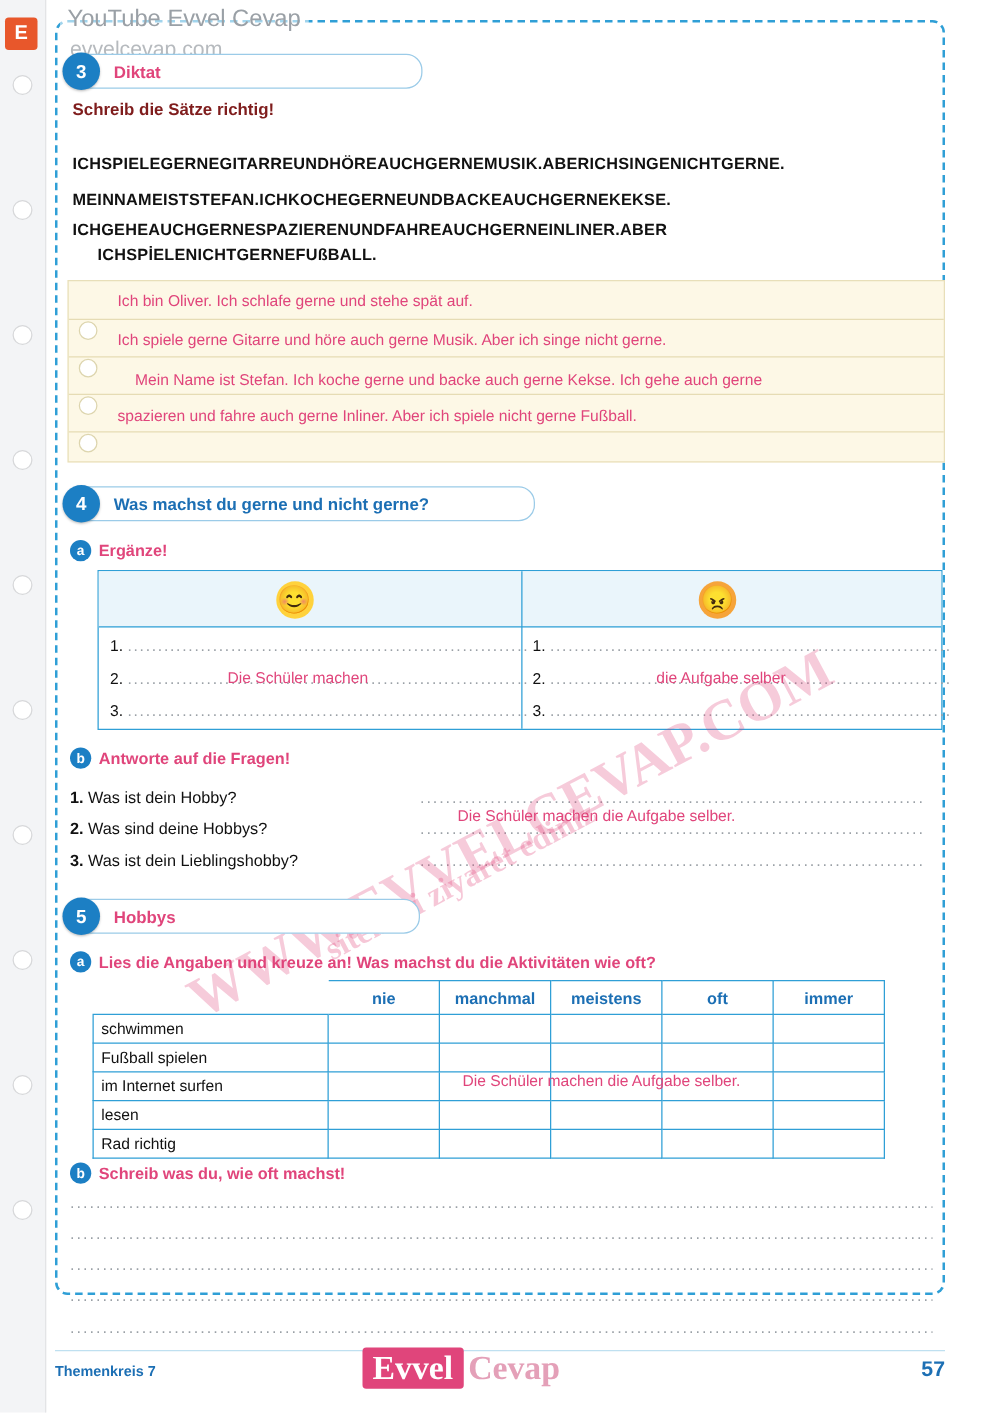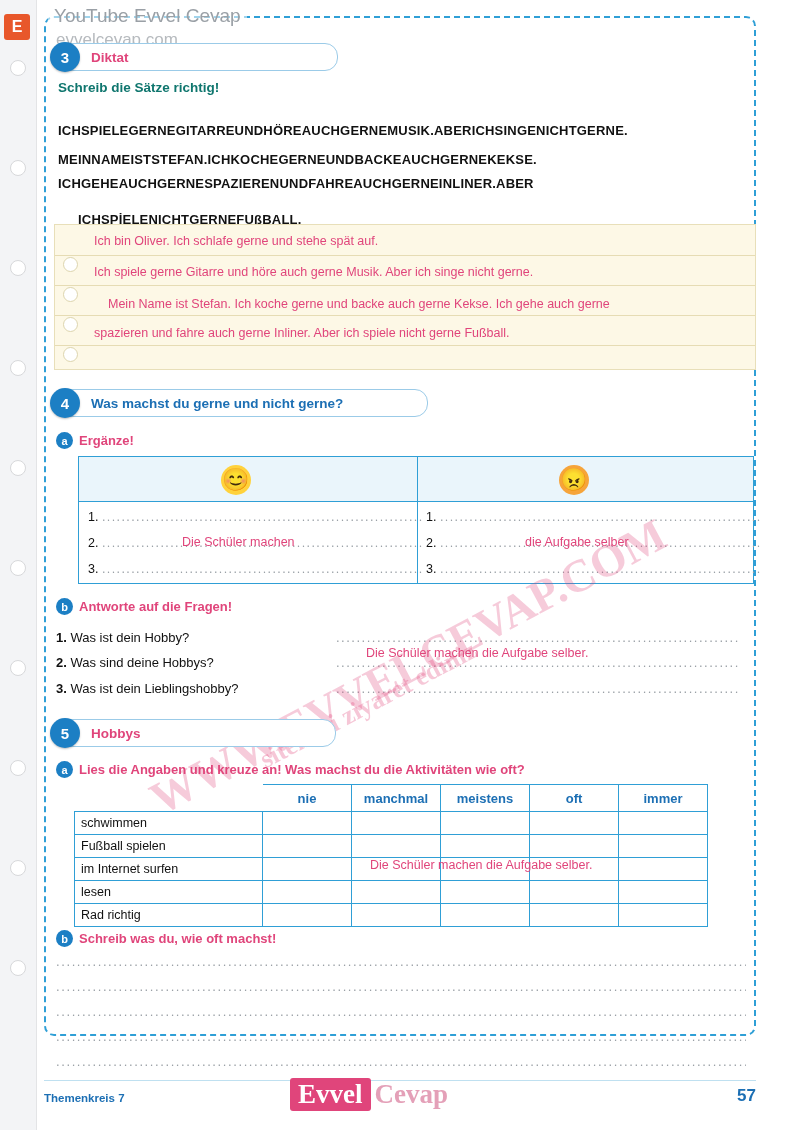--- a/index.html
+++ b/index.html
@@ -53,21 +53,21 @@
     border-radius:0 13px 13px 0;
     display:flex;align-items:center;
     padding-left:22px;padding-right:26px;
     font-size:13.5px;font-weight:bold;color:#e0457b;
     position:relative;z-index:2;
   }
   .head-pill.blue{color:#1c6fb4;}
 
   
   .prompt-bold{
-    position:absolute;font-size:13.5px;font-weight:bold;color:#0f766e;
+    position:absolute;font-size:13.5px;font-weight:bold;color:#7f1d1d;
   }
   .dictat-block{
     position:absolute;font-size:13px;font-weight:bold;color:#111;
     letter-spacing:.2px;line-height:19px;
   }
   .answer-box{
     position:absolute;
     background:#fdf8e6;
     border:1px solid #e8dfb9;
   }
@@ -226,21 +226,21 @@
   <div class="ex-head" style="left:50px;top:42px;">
     <div class="badge">3</div>
     <div class="head-pill" style="width:220px;">Diktat</div>
   </div>
 
   <div class="prompt-bold" style="left:58px;top:80px;">Schreib die Sätze richtig!</div>
 
   <div class="dictat-block" style="left:58px;top:121px;">ICHSPIELEGERNEGITARREUNDHÖREAUCHGERNEMUSIK.ABERICHSINGENICHTGERNE.</div>
   <div class="dictat-block" style="left:58px;top:150px;">MEINNAMEISTSTEFAN.ICHKOCHEGERNEUNDBACKEAUCHGERNEKEKSE.</div>
   <div class="dictat-block" style="left:58px;top:174px;">ICHGEHEAUCHGERNESPAZIERENUNDFAHREAUCHGERNEINLINER.ABER</div>
-  <div class="dictat-block" style="left:58px;top:210px;padding-left:20px;">ICHSPİELENICHTGERNEFUßBALL.</div>
+  <div class="dictat-block" style="left:58px;top:194px;padding-left:20px;">ICHSPİELENICHTGERNEFUßBALL.</div>
 
   <div class="answer-box" style="left:54px;top:224px;width:700px;height:144px;">
     <div class="line" style="top:30px"></div>
     <div class="line" style="top:60px"></div>
     <div class="line" style="top:90px"></div>
     <div class="line" style="top:120px"></div>
     <div class="hole-mini" style="left:8px;top:32px"></div>
     <div class="hole-mini" style="left:8px;top:62px"></div>
     <div class="hole-mini" style="left:8px;top:92px"></div>
     <div class="hole-mini" style="left:8px;top:122px"></div>

